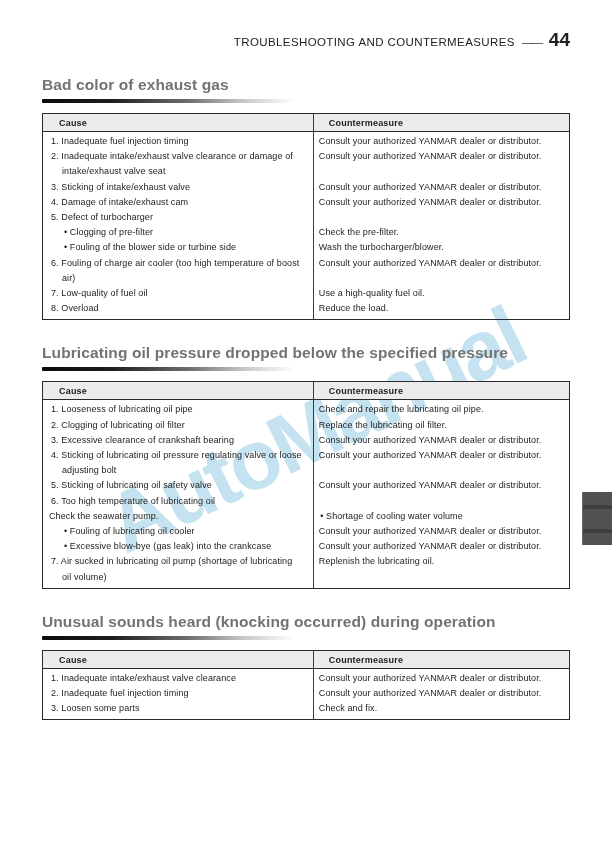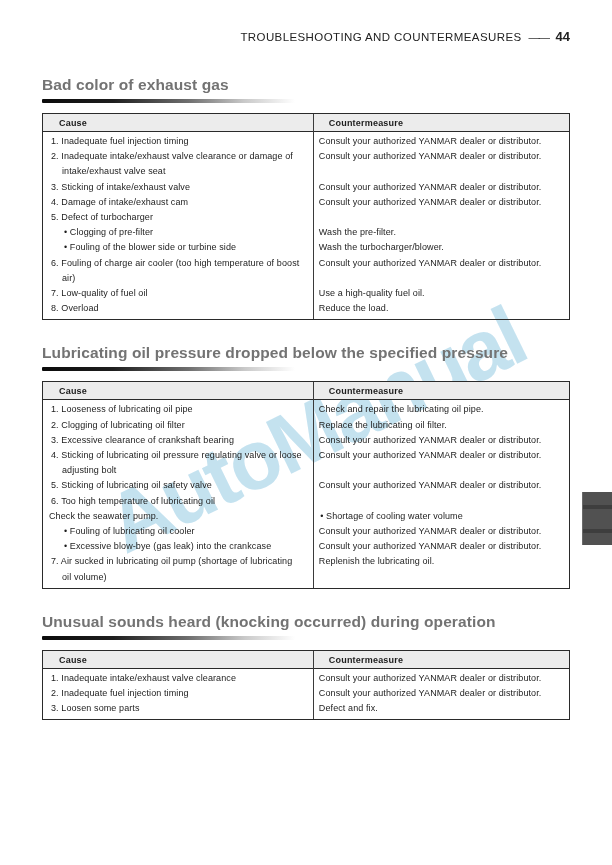--- a/index.html
+++ b/index.html
@@ -15,21 +15,21 @@
     font-size:84px; font-weight:bold; letter-spacing:-3px;
     color:#9ecfe6; opacity:0.6; z-index:0; pointer-events:none;
     white-space:nowrap;
   }
   .page-header {
     position:absolute; top:29px; right:42px; z-index:1;
     display:flex; align-items:baseline; gap:7px;
     font-size:11.5px; letter-spacing:0.4px; color:#222;
   }
   .page-header .sep { font-size:11.5px; letter-spacing:-1.5px; color:#333; }
-  .page-header .pagenum { font-weight:bold; font-size:13px; letter-spacing:0; }
+  .page-header .pagenum { font-weight:bold; font-size:19px; letter-spacing:0; }
   .content { position:absolute; left:42px; top:52px; width:528px; z-index:1; }
   .section-heading {
     margin:24px 0 0 0; font-size:15.5px; font-weight:bold;
     letter-spacing:0.1px; white-space:nowrap; color:#737373;
   }
   .heading-rule {
     margin-top:5px; height:4px; width:253px; border-radius:1px;
     background:linear-gradient(90deg,#0b0b0b 0%,#1e1e1e 28%,#6f6f6f 58%,#c9c9c9 80%,rgba(245,245,245,0) 100%);
   }
   .tbl {
@@ -97,21 +97,21 @@
             <div class="trow">
               <div class="td cause">4. Damage of intake/exhaust cam</div>
               <div class="td counter">Consult your authorized YANMAR dealer or distributor.</div>
             </div>
             <div class="trow">
               <div class="td cause">5. Defect of turbocharger</div>
               <div class="td counter"></div>
             </div>
             <div class="trow">
               <div class="td cause bullet">•  Clogging of pre-filter</div>
-              <div class="td counter">Wash the pre-filter.</div>
+              <div class="td counter">Check the pre-filter.</div>
             </div>
             <div class="trow">
               <div class="td cause bullet">•  Fouling of the blower side or turbine side</div>
               <div class="td counter">Wash the turbocharger/blower.</div>
             </div>
             <div class="trow">
               <div class="td cause">6. Fouling of charge air cooler (too high temperature of boost air)</div>
               <div class="td counter">Consult your authorized YANMAR dealer or distributor.</div>
             </div>
             <div class="trow">
@@ -191,21 +191,21 @@
             <div class="trow">
               <div class="td cause">1. Inadequate intake/exhaust valve clearance</div>
               <div class="td counter">Consult your authorized YANMAR dealer or distributor.</div>
             </div>
             <div class="trow">
               <div class="td cause">2. Inadequate fuel injection timing</div>
               <div class="td counter">Consult your authorized YANMAR dealer or distributor.</div>
             </div>
             <div class="trow">
               <div class="td cause">3. Loosen some parts</div>
-              <div class="td counter">Defect and fix.</div>
+              <div class="td counter">Check and fix.</div>
             </div>
           </div>
         </div>
       </div>
     </div>
 
   <div class="side-tab">
     <div class="tab-line l1"></div>
     <div class="tab-line l2"></div>
   </div>

